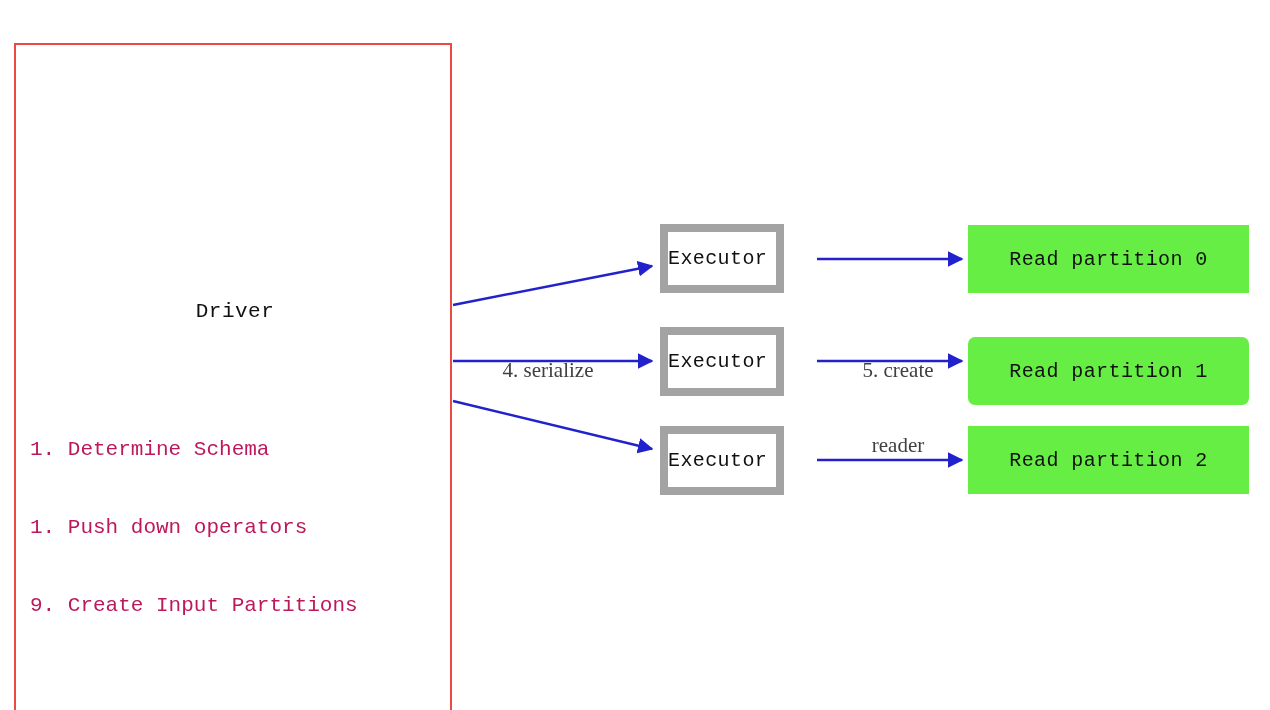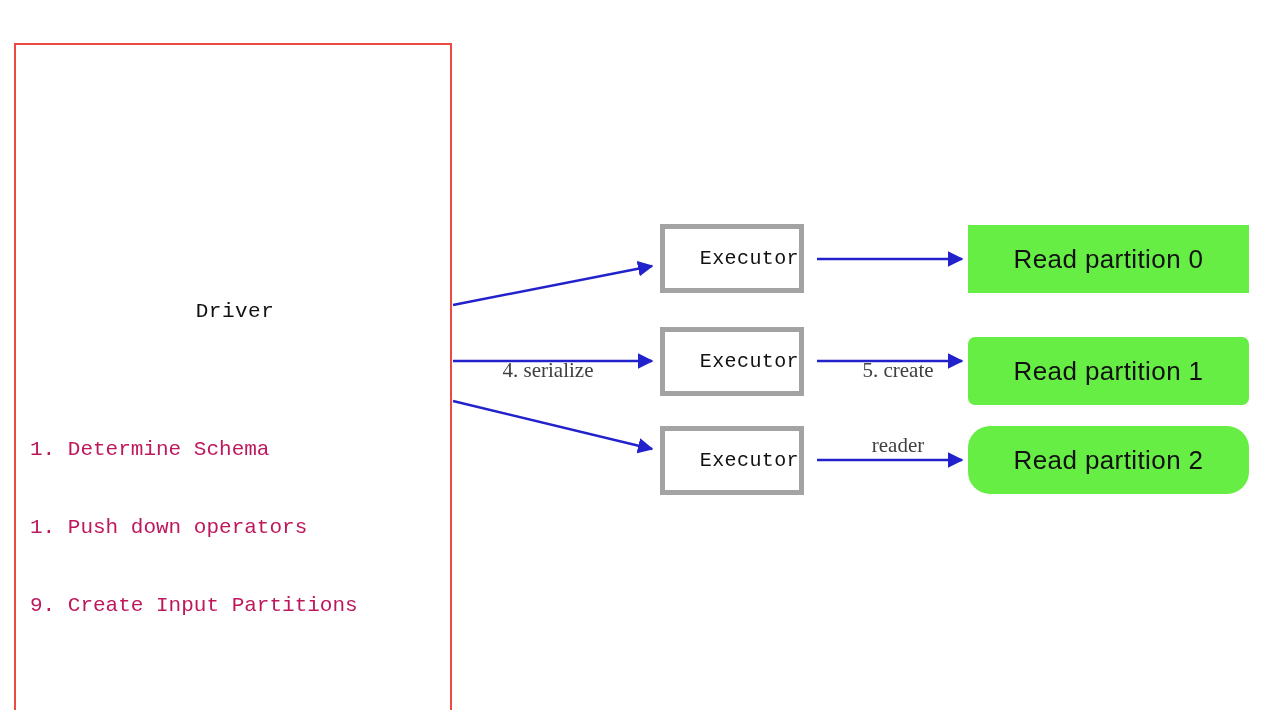--- a/index.html
+++ b/index.html
@@ -50,28 +50,28 @@
     line-height: 26px;
     color: #be185d;
     white-space: pre;
   }
   .driver-step { white-space: pre; }
 
   
   .executor-box {
     position: absolute;
     left: 660px;
-    width: 144px;
+    width: 124px;
     height: 69px;
     box-sizing: border-box;
-    border: 5px solid #a3a3a3;
+    border: 8px solid #a3a3a3;
     background: #ffffff;
     display: flex;
     align-items: center;
-    justify-content: flex-end;
+    justify-content: flex-start;
   }
   .executor-box .lbl {
     font-family: "Liberation Mono", "DejaVu Sans Mono", monospace;
     font-size: 20px;
     color: #111111;
     letter-spacing: 0.4px;
     white-space: pre;
   }
   .exec-row-0 { top: 224px; }
   .exec-row-1 { top: 327px; }
@@ -82,29 +82,29 @@
     position: absolute;
     left: 968px;
     width: 281px;
     height: 68px;
     background: #66ee44;
     display: flex;
     align-items: center;
     justify-content: center;
   }
   .partition-box .lbl {
-    font-family: Liberation Sans, sans-serif;
-    font-size: 26px;
+    font-family: Liberation Mono, monospace;
+    font-size: 20px;
     color: #111111;
     letter-spacing: 0.4px;
     white-space: pre;
   }
   .part-row-0 { top: 225px; }
   .part-row-1 { top: 337px; border-radius: 7px; }
-  .part-row-2 { top: 426px; border-radius: 22px; }
+  .part-row-2 { top: 426px; }
 
   
   .arrow-layer {
     position: absolute;
     left: 0;
     top: 0;
     width: 1270px;
     height: 710px;
     pointer-events: none;
   }

